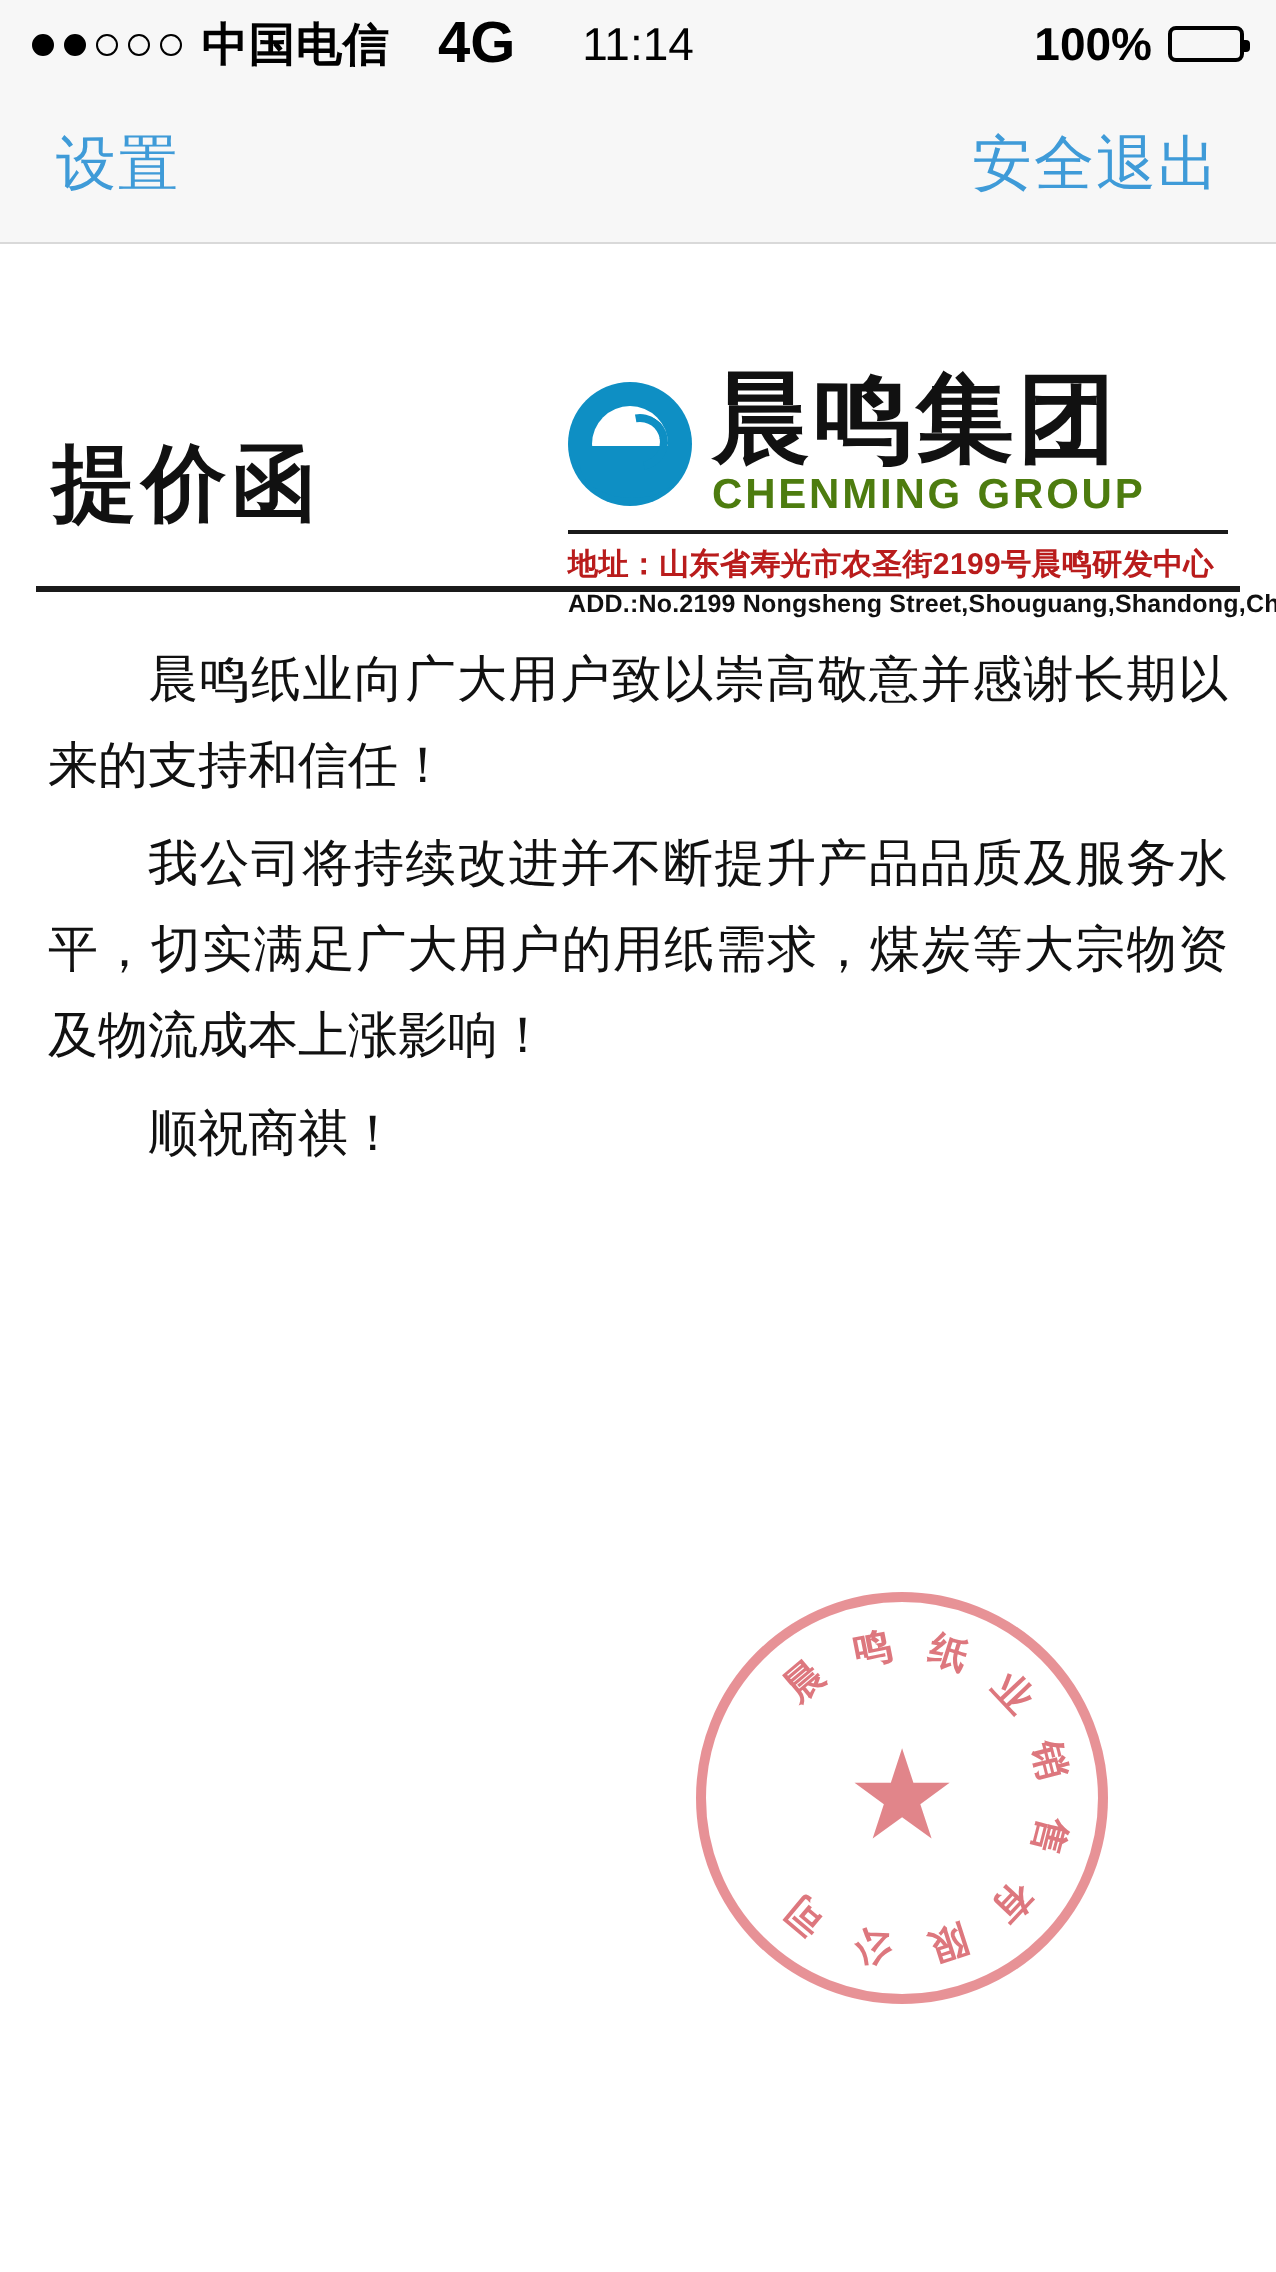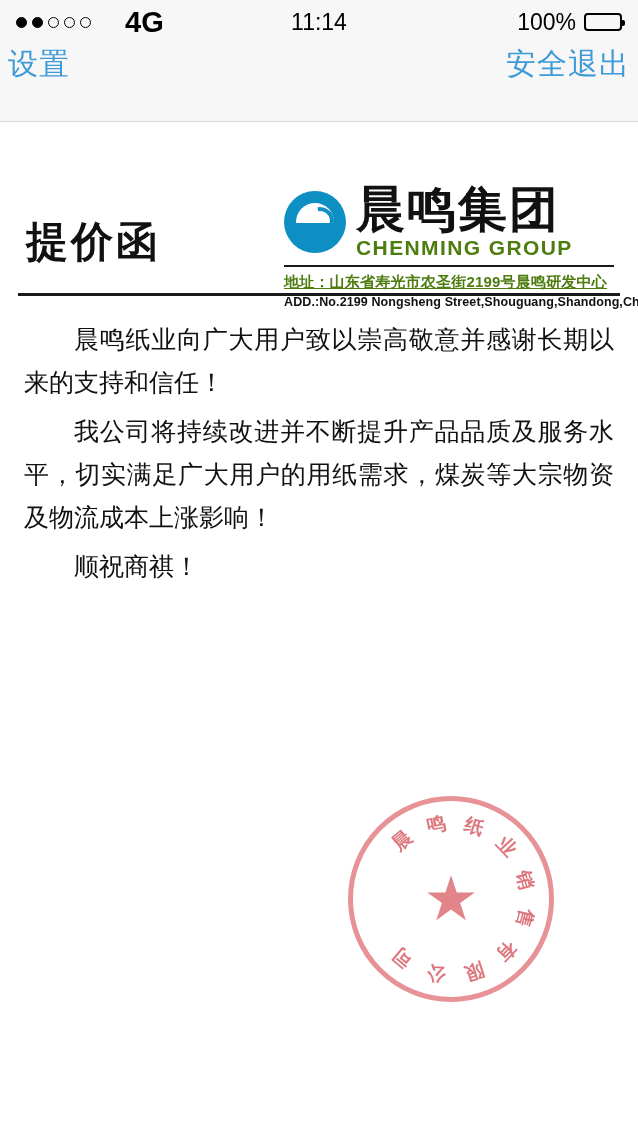--- a/index.html
+++ b/index.html
@@ -52,21 +52,21 @@
     font-weight: normal;
     pointer-events: none;
   }
   .battery-area {
     margin-left: auto;
     display: flex;
     align-items: center;
     gap: 8px;
     z-index: 2;
   }
-  .battery-pct { font-size: 23px; font-weight: normal; text-align: center; }
+  .battery-pct { font-size: 23px; font-weight: bold; text-align: center; }
   .battery-icon {
     width: 38px;
     height: 18px;
     border: 2px solid #000;
     border-radius: 4px;
     position: relative;
     box-sizing: border-box;
     padding: 2px;
   }
   .battery-icon::after {
@@ -85,23 +85,23 @@
     width: 100%;
     border-radius: 1px;
   }
 
   
   .nav-bar {
     height: 78px;
     background: #f7f7f7;
     border-bottom: 1px solid #d9d9d9;
     display: flex;
-    align-items: flex-start;
+    align-items: center;
     justify-content: space-between;
-    padding: 0 8px;
+    padding: 0 28px;
     box-sizing: border-box;
   }
   .nav-link {
     color: #3f9bd8;
     font-size: 30px;
     letter-spacing: 1px;
     cursor: pointer;
   }
 
   
@@ -197,25 +197,24 @@
   .brand-en {
     font-size: 21px;
     font-weight: bold;
     letter-spacing: 1.4px;
     color: #4d7c0f;
     margin-top: 2px;
   }
   .addr-cn {
     font-size: 15px;
     font-weight: bold;
-    color: #4d7c0f;
+    color: #b91c1c;
     margin-top: 6px;
     letter-spacing: 0.2px;
     white-space: nowrap;
-    text-decoration: underline;
   }
   .addr-en {
     font-size: 12.5px;
     font-weight: bold;
     color: #111;
     margin-top: 3px;
     letter-spacing: 0.1px;
     white-space: nowrap;
   }
 
@@ -292,20 +291,21 @@
 <body>
 
 <div class="status-bar">
   <div class="signal-dots">
     <span class="dot filled"></span>
     <span class="dot filled"></span>
     <span class="dot"></span>
     <span class="dot"></span>
     <span class="dot"></span>
   </div>
+  <span class="carrier">中国电信</span>
   <span class="network">4G</span>
   <span class="clock">11:14</span>
   <div class="battery-area">
     <span class="battery-pct">100%</span>
     <span class="battery-icon"><span class="battery-fill"></span></span>
   </div>
 </div>
 
 <div class="nav-bar">
   <span class="nav-link">设置</span>

